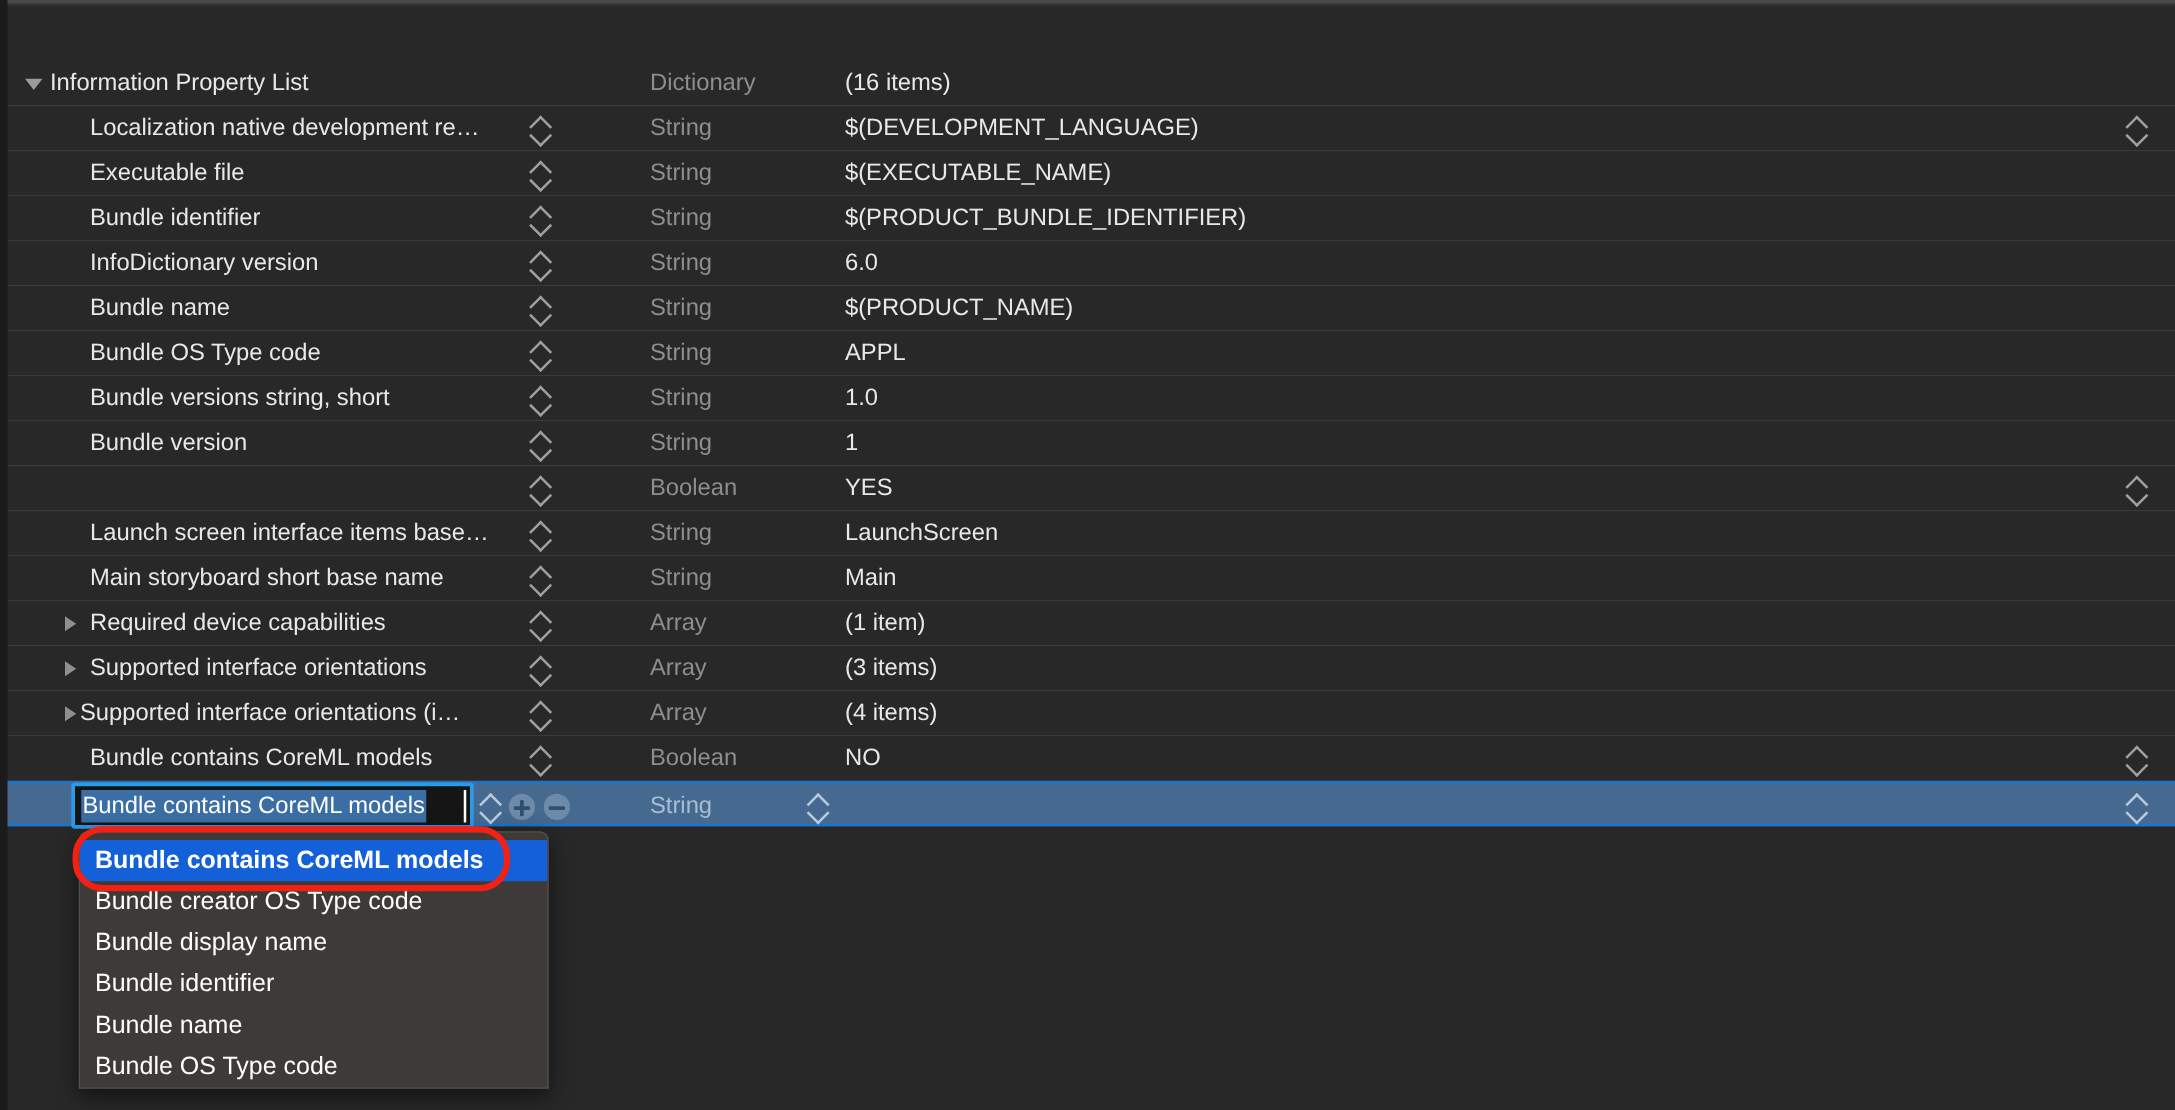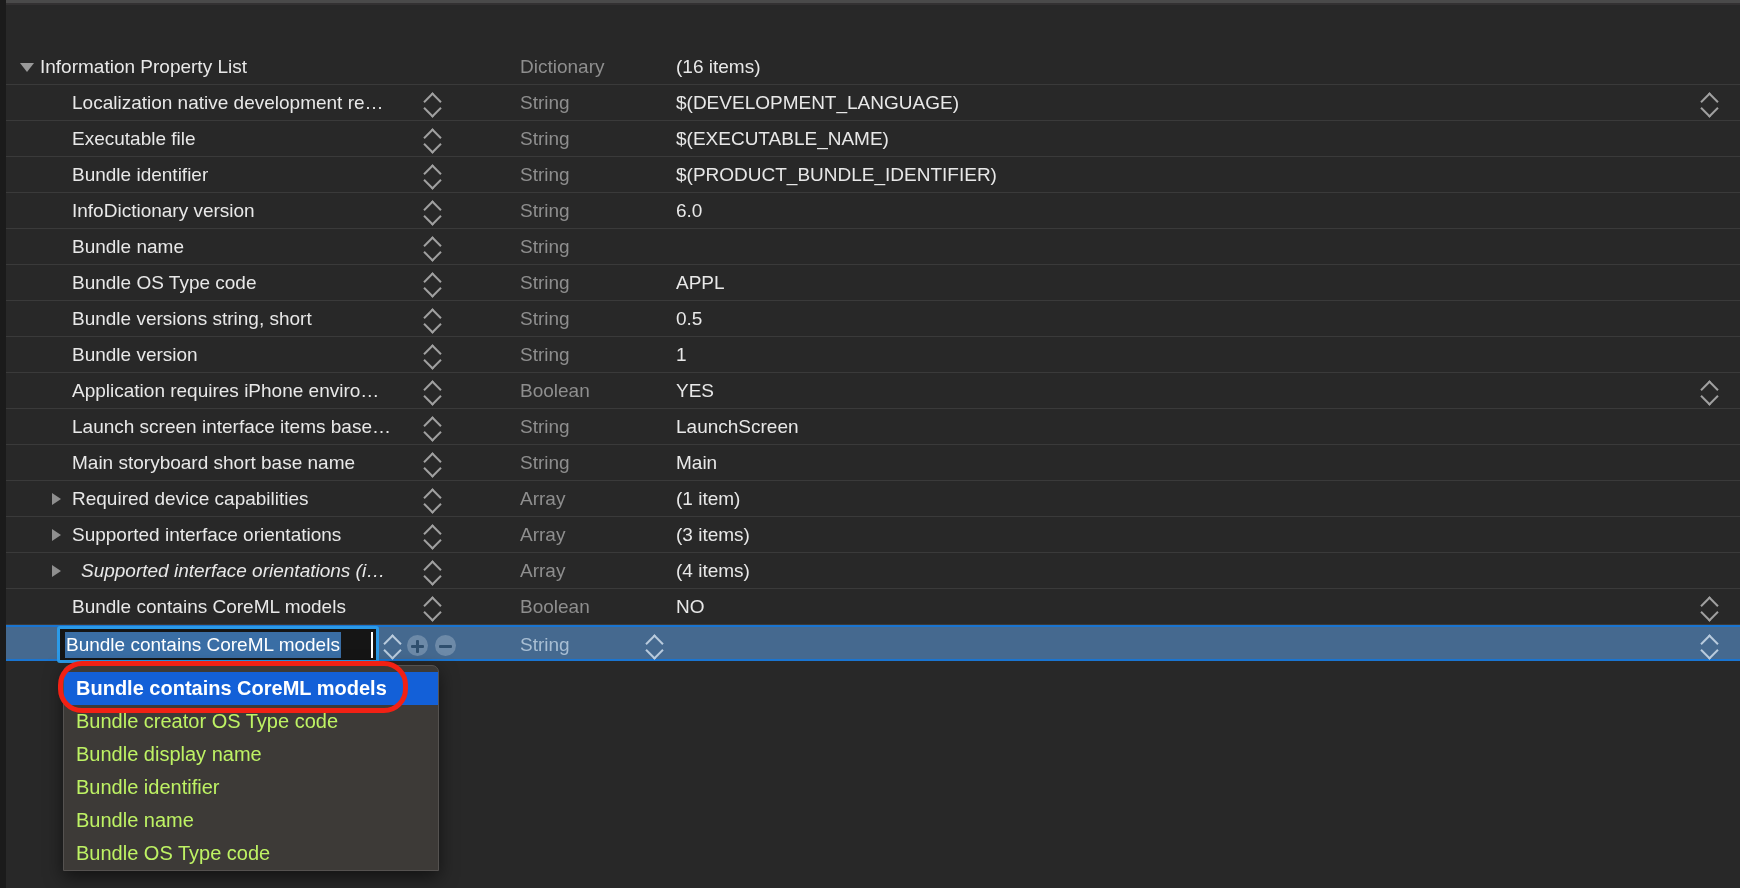--- a/index.html
+++ b/index.html
@@ -239,21 +239,21 @@
     border-top-right-radius: 7px;
     box-shadow: 0 6px 18px rgba(0,0,0,0.55);
     overflow: hidden;
     z-index: 30;
     padding-top: 6px;
   }
   .menu-item {
     height: 33px;
     line-height: 33px;
     padding-left: 12px;
-    color: #bef264;
+    color: #ffffff;
     font-size: 20px;
     white-space: nowrap;
     box-sizing: border-box;
   }
   .menu-item.highlight {
     background: #1360d8;
     color: #ffffff;
     font-weight: bold;
   }
 
@@ -327,50 +327,50 @@
         <div class="cell-type">String</div>
         <div class="cell-value">6.0</div>
       </div>
       <div class="row" style="top: 180px;">
         <div class="cell-key" style="left: 72px;">Bundle name</div>
         <div class="stepper" style="left: 423px;">
           <i class="up"></i>
           <i class="down"></i>
         </div>
         <div class="cell-type">String</div>
+        <div class="cell-value">$(PRODUCT_NAME)</div>
       </div>
       <div class="row" style="top: 216px;">
         <div class="cell-key" style="left: 72px;">Bundle OS Type code</div>
         <div class="stepper" style="left: 423px;">
           <i class="up"></i>
           <i class="down"></i>
         </div>
         <div class="cell-type">String</div>
         <div class="cell-value">APPL</div>
       </div>
       <div class="row" style="top: 252px;">
         <div class="cell-key" style="left: 72px;">Bundle versions string, short</div>
         <div class="stepper" style="left: 423px;">
           <i class="up"></i>
           <i class="down"></i>
         </div>
         <div class="cell-type">String</div>
-        <div class="cell-value">0.5</div>
+        <div class="cell-value">1.0</div>
       </div>
       <div class="row" style="top: 288px;">
         <div class="cell-key" style="left: 72px;">Bundle version</div>
         <div class="stepper" style="left: 423px;">
           <i class="up"></i>
           <i class="down"></i>
         </div>
         <div class="cell-type">String</div>
         <div class="cell-value">1</div>
       </div>
       <div class="row" style="top: 324px;">
-        <div class="cell-key" style="left: 72px;">Application requires iPhone enviro…</div>
         <div class="stepper" style="left: 423px;">
           <i class="up"></i>
           <i class="down"></i>
         </div>
         <div class="cell-type">Boolean</div>
         <div class="cell-value">YES</div>
         <div class="stepper" style="left: 1700px;">
           <i class="up"></i>
           <i class="down"></i>
         </div>
@@ -408,21 +408,21 @@
         <div class="cell-key" style="left: 72px;">Supported interface orientations</div>
         <div class="stepper" style="left: 423px;">
           <i class="up"></i>
           <i class="down"></i>
         </div>
         <div class="cell-type">Array</div>
         <div class="cell-value">(3 items)</div>
       </div>
       <div class="row" style="top: 504px;">
         <div class="disclosure" style="left: 52px;"></div>
-        <div class="cell-key" style="left: 81px; font-style: italic;">Supported interface orientations (i…</div>
+        <div class="cell-key" style="left: 64px;">Supported interface orientations (i…</div>
         <div class="stepper" style="left: 423px;">
           <i class="up"></i>
           <i class="down"></i>
         </div>
         <div class="cell-type">Array</div>
         <div class="cell-value">(4 items)</div>
       </div>
       <div class="row" style="top: 540px;">
         <div class="cell-key" style="left: 72px;">Bundle contains CoreML models</div>
         <div class="stepper" style="left: 423px;">

